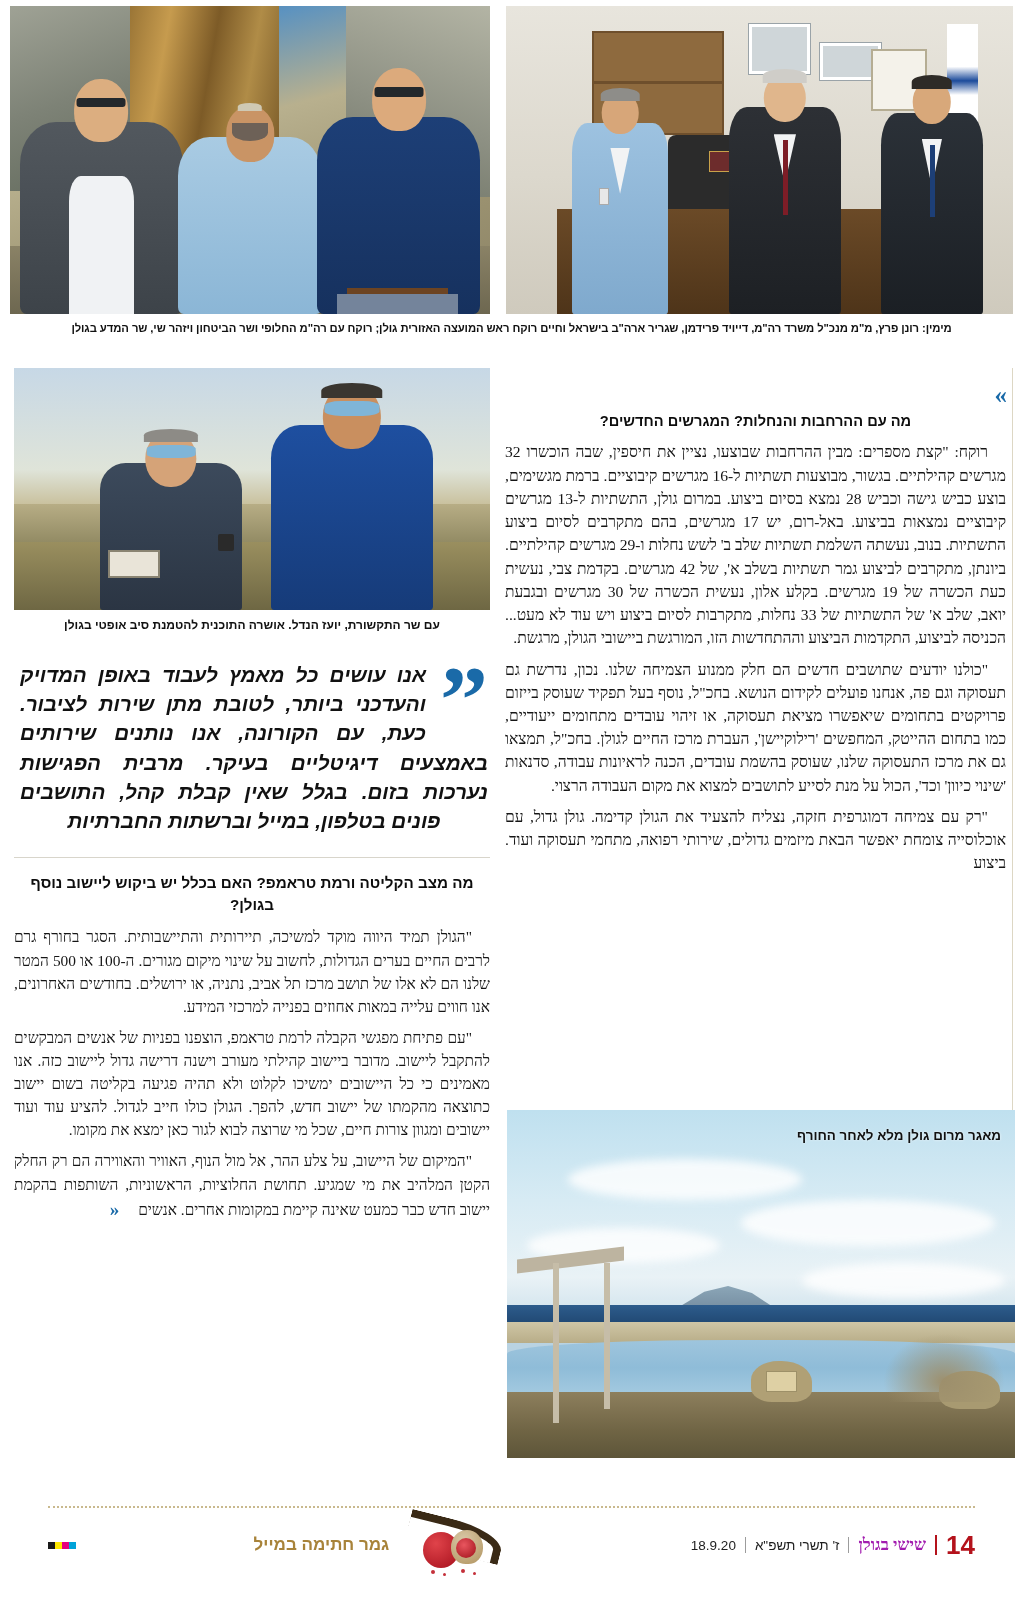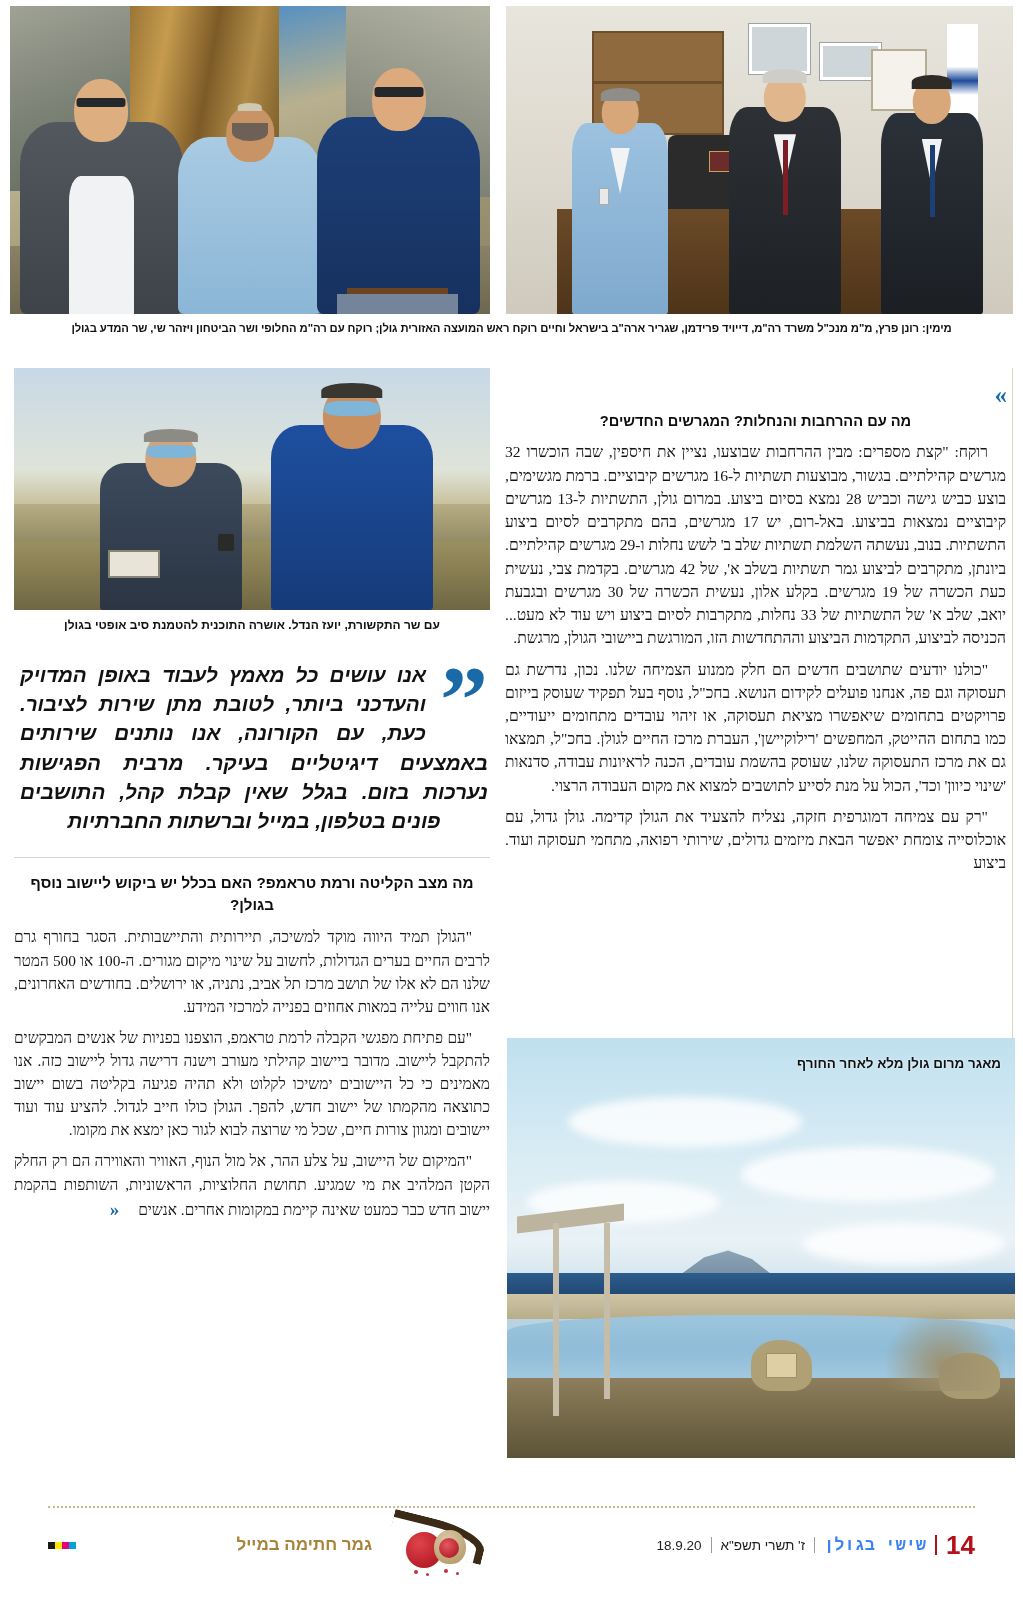--- a/index.html
+++ b/index.html
@@ -366,21 +366,21 @@
     text-align: center;
     margin: 2px 0 9px 0;
     line-height: 1.4;
   }
   .col-right .body-text { font-size: 15.6px; line-height: 1.49; }
 
   
   .photo-lake {
     position: absolute;
     right: 8px; bottom: 0;
-    width: 508px; height: 420px;
+    width: 508px; height: 348px;
     overflow: hidden;
   }
   .lk-sky {
     position: absolute; inset: 0;
     background: linear-gradient(180deg,#bfe0ef 0%,#d7ebf4 26%,#e9f2f6 48%,#cfe2ec 60%,#b9d3e2 66%);
   }
   .lk-cloud {
     position: absolute; background: #ffffff; opacity: .82;
     border-radius: 50%; filter: blur(4px);
   }
@@ -459,22 +459,22 @@
   }
   .fi-right { display: flex; align-items: center; gap: 9px; }
   .page-num {
     font-family: "Liberation Sans", sans-serif;
     font-weight: bold; font-size: 26px; color: #b4121b;
     line-height: 1;
   }
   .vbar { width: 2px; height: 20px; background: #b4121b; }
   .vbar.grey { background: #9c9c9c; height: 16px; width: 1px; }
   .paper-name {
-    font-family: Liberation Mono, monospace;
-    font-weight: bold; font-size: 17px; color: #3b82f6;
+    font-family: Liberation Serif, serif;
+    font-weight: bold; font-size: 17px; color: #a21caf;
   }
   .date-heb, .date-num {
     font-family: "Liberation Sans", sans-serif;
     font-size: 13.5px; color: #1e1e1e;
   }
   .fi-center { display: flex; align-items: center; gap: 12px; }
   .greeting {
     font-family: "Liberation Sans", sans-serif;
     font-weight: bold; font-size: 17px; color: #a8833a;
   }

